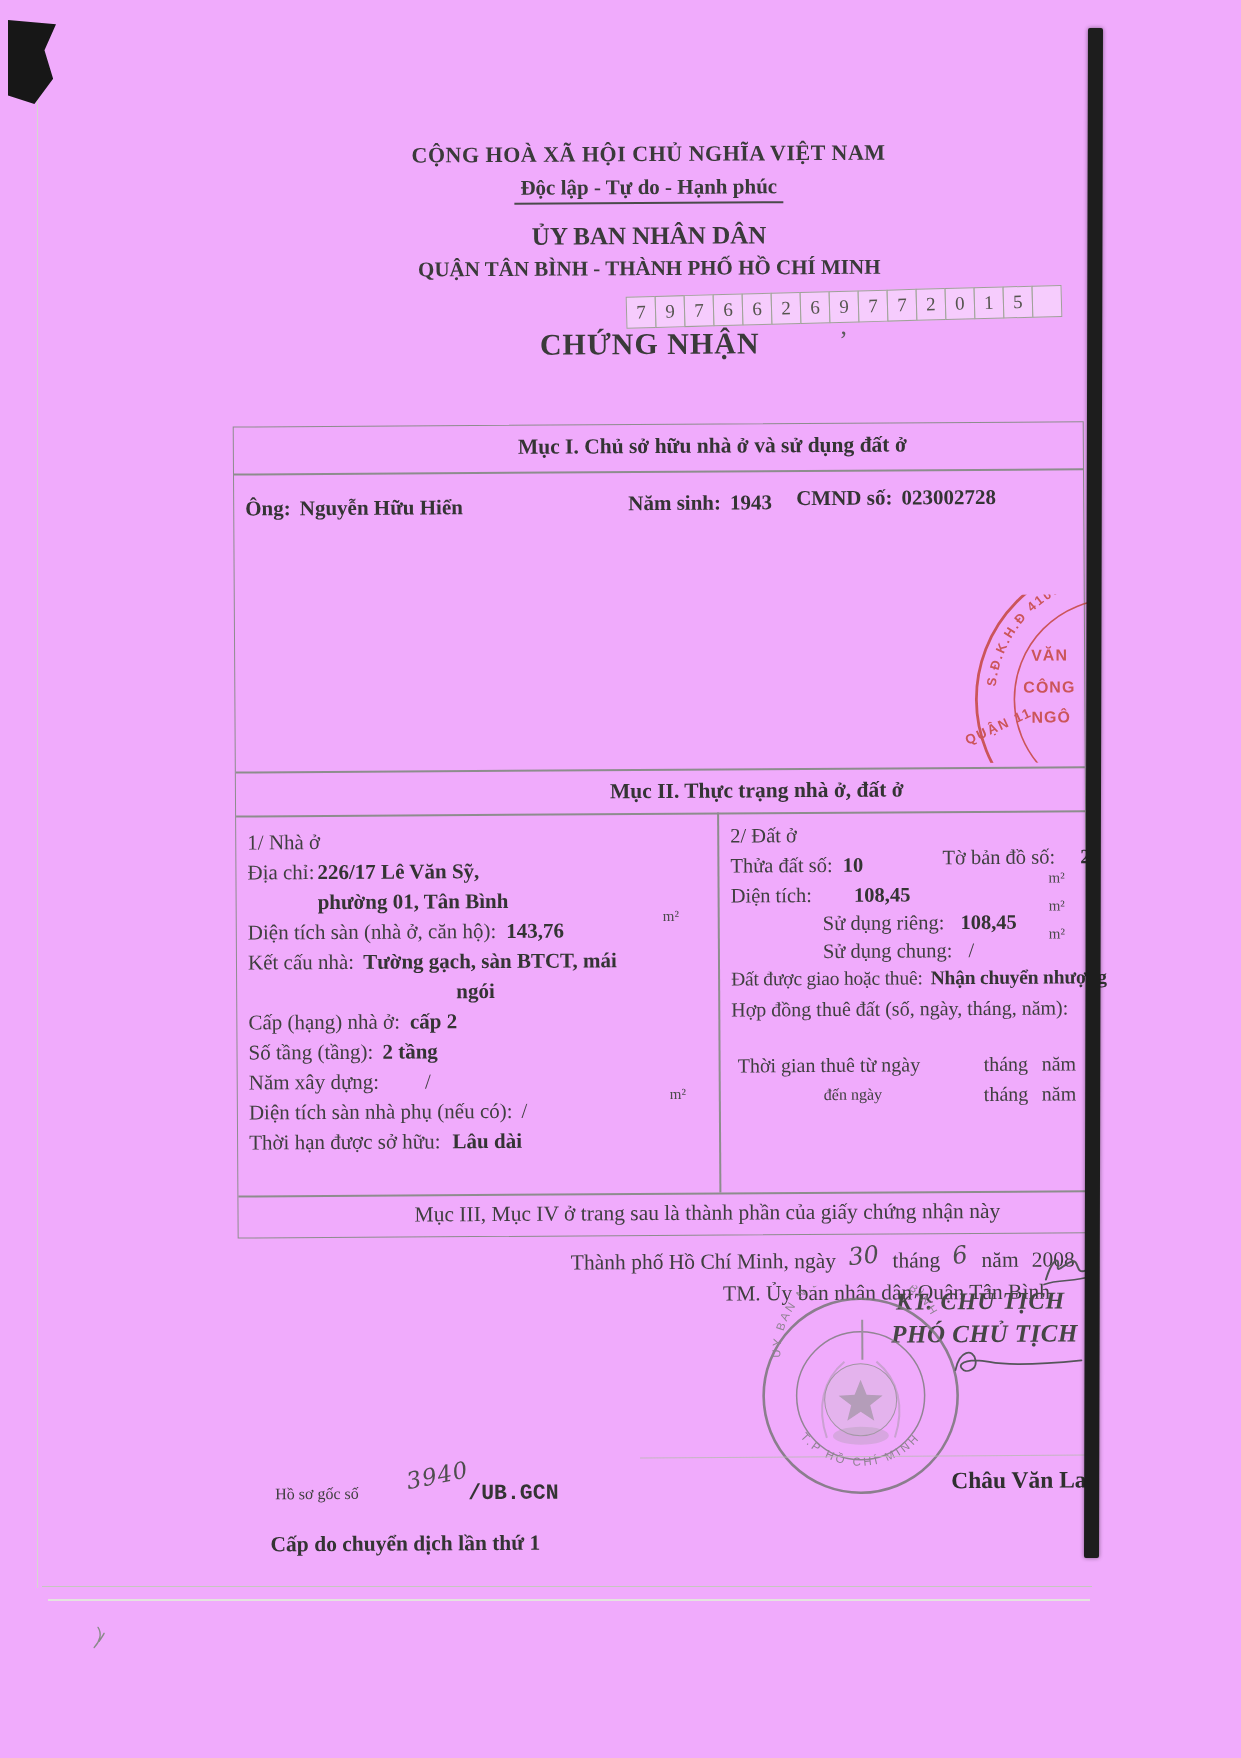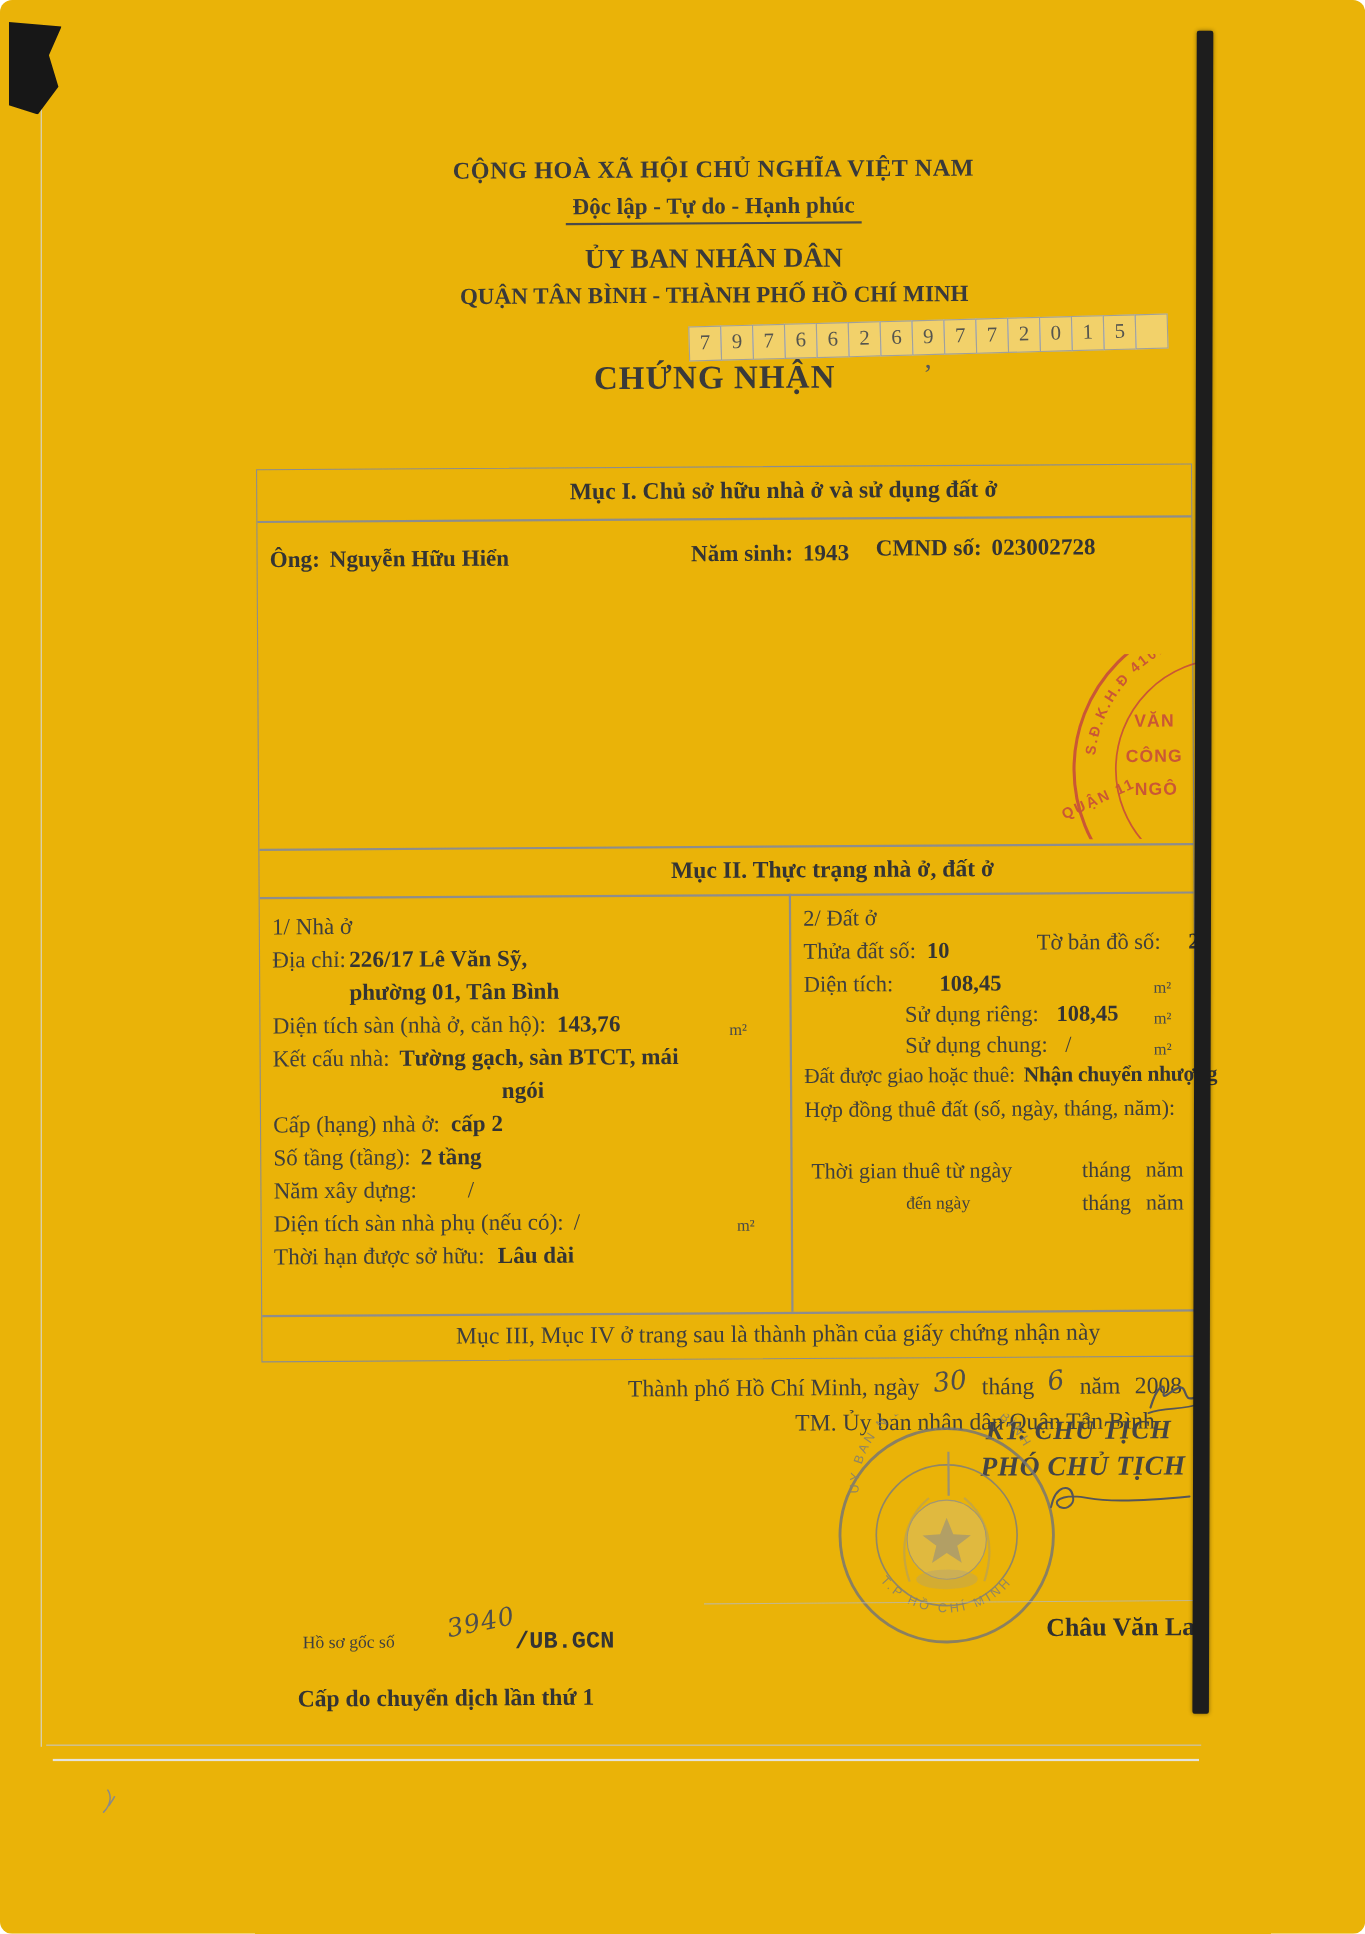--- a/index.html
+++ b/index.html
@@ -1,20 +1,19 @@
 <!DOCTYPE html>
 <html><head>
 <meta charset="utf-8">
 <style>
   html,body { margin:0; padding:0; background:#ffffff; }
   .page {
     position:relative; width:1241px; height:1758px; overflow:hidden;
-    background:#eab308; font-family:"Liberation Serif","DejaVu Serif",serif;
+    background:#f0abfc; font-family:"Liberation Serif","DejaVu Serif",serif;
     color:#3f3f3f;
-    border-radius:11px;
   }
   
   .corner-mark { position:absolute; left:8px; top:20px; width:48px; height:84px;
     background:#171717; clip-path:polygon(0 0,100% 5%,76% 36%,94% 70%,55% 100%,0 90%); z-index:6; }
   .edge-left { position:absolute; left:37px; top:60px; width:1px; height:1528px; background:#d6d6d0; }
   .edge-bottom1 { position:absolute; left:42px; top:1586px; width:1050px; height:1px; background:#c6c6c0; }
   .edge-bottom2 { position:absolute; left:48px; top:1599px; width:1042px; height:2px; background:#e4e4de; }
   .scan-bar { position:absolute; left:1086px; top:28px; width:15px; height:1530px;
     background:#1d1d1d; border-radius:2px; box-shadow:0 0 4px rgba(0,0,0,.45);
     transform:rotate(.15deg); z-index:5; }
@@ -28,21 +27,21 @@
   .hdr { left:230px; width:845px; text-align:center; font-weight:bold; color:#3a3a3a; }
   .serial { position:absolute; left:630px; top:292px; display:flex; transform:rotate(-1.2deg); }
   .serial span { width:28px; height:30px; border:1px solid #a0a09a; margin-left:-1px;
     display:flex; align-items:center; justify-content:center;
     font-size:19px; color:#55554f; background:rgba(255,255,255,.4); }
   
   .tbl { position:absolute; left:235px; top:424px; width:849px; height:810px;
     border:1.5px solid #8d8d8d; }
   .hl { position:absolute; left:0; right:0; height:1.5px; background:#8d8d8d; }
   .vl { position:absolute; width:1.5px; background:#8d8d8d; }
-  .unit { position:absolute; font-size:15px; color:#4a4a4a; white-space:nowrap;margin-top:21px; }
+  .unit { position:absolute; font-size:15px; color:#4a4a4a; white-space:nowrap; }
   .hw { font-family:"DejaVu Serif",serif; font-style:italic; color:#4e4e4e; }
   .sig-stroke { stroke:#55555a; fill:none; stroke-linecap:round; }
   .seal-txt { fill:#7a7a7a; font-family:"Liberation Sans",sans-serif; }
   .red-txt { fill:#c5473e; font-family:"Liberation Sans",sans-serif; font-weight:bold; }
 </style>
 </head>
 <body>
 
 <div class="page">
 

